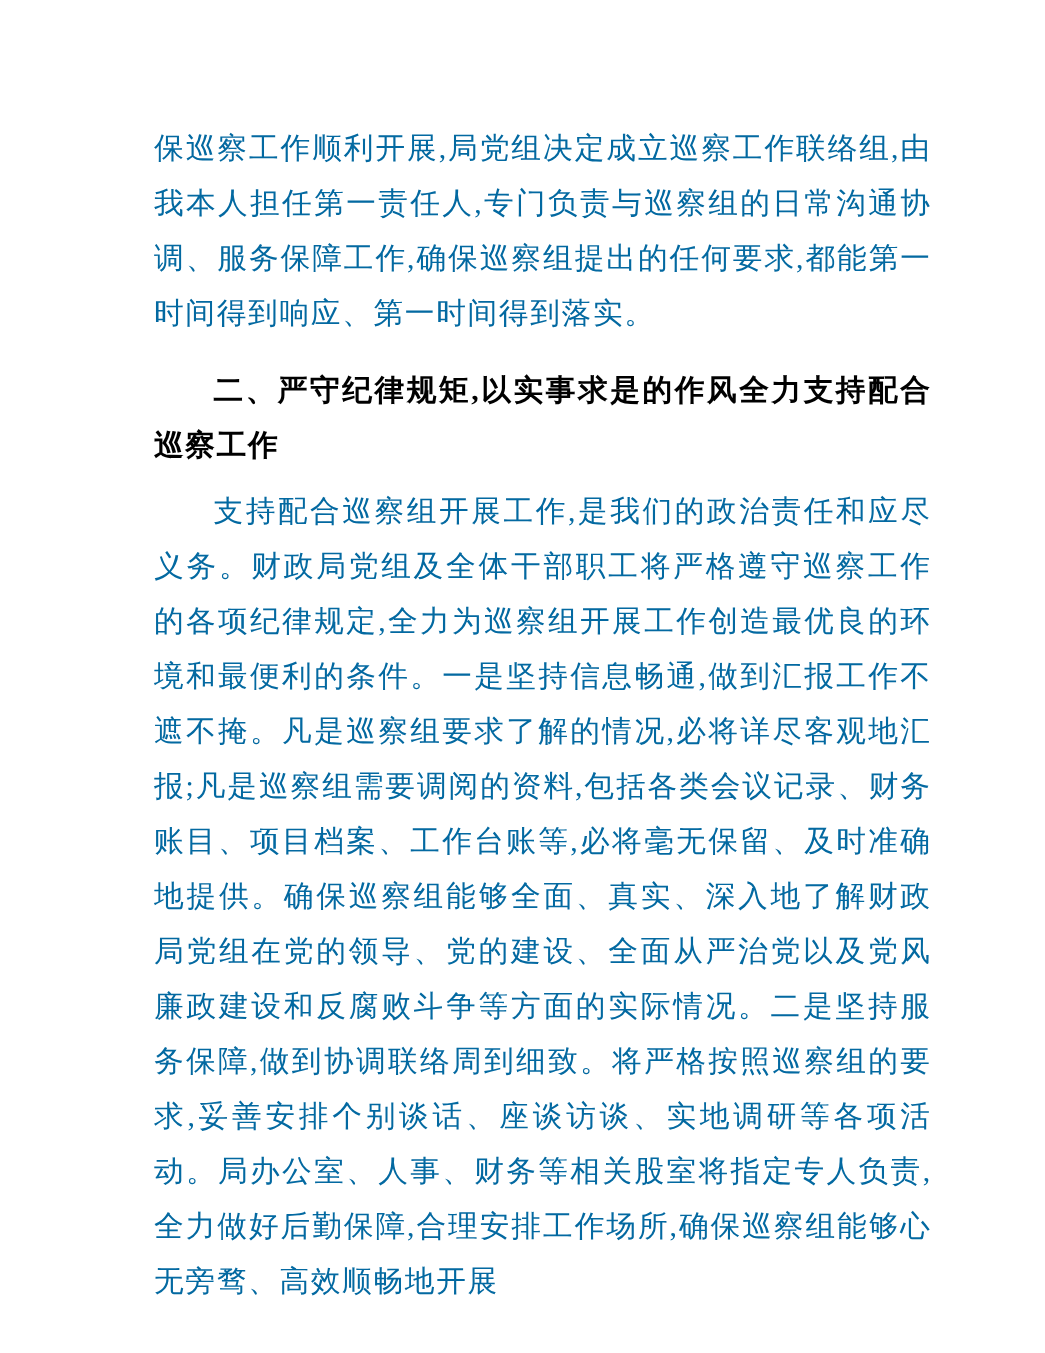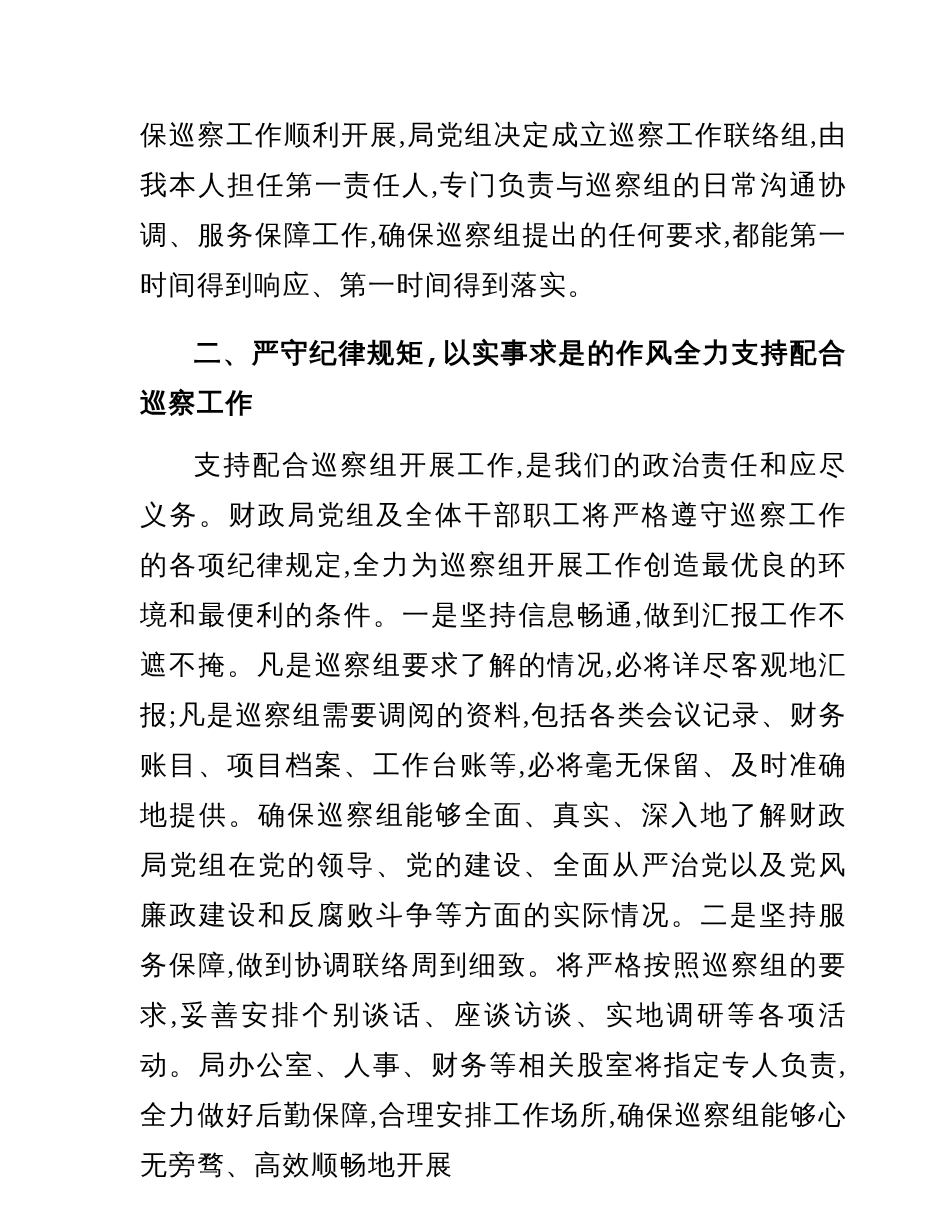--- a/index.html
+++ b/index.html
@@ -22,42 +22,42 @@
       padding: 110px 103px 0 140px;
       color: #000000;
     }
     .para {
       margin: 0;
       font-size: 27px;
       line-height: 50px;
       letter-spacing: 1.5px;
       text-align: justify;
       text-justify: inter-character;
-      color: #000000;
+      color: #0369a1;
       font-weight: normal;
     }
     .para.indent {
       text-indent: 2em;
     }
     .para.no-indent {
       text-indent: 0;
     }
     .heading {
       margin: 0;
       margin-top: 20px;
       margin-bottom: 10px;
       font-size: 27px;
       line-height: 50px;
       letter-spacing: 1.5px;
       text-align: justify;
       text-justify: inter-character;
       text-indent: 2em;
       font-weight: bold;
       color: #000000;
-      font-family: Liberation Mono, monospace;
+      font-family: Liberation Serif, serif;
     }
   </style>
 </head>
 <body>
 
 <div class="page">
   <p class="para no-indent">保巡察工作顺利开展,局党组决定成立巡察工作联络组,由我本人担任第一责任人,专门负责与巡察组的日常沟通协调、服务保障工作,确保巡察组提出的任何要求,都能第一时间得到响应、第一时间得到落实。</p>
 
   <h2 class="heading">二、严守纪律规矩,以实事求是的作风全力支持配合巡察工作</h2>
 

